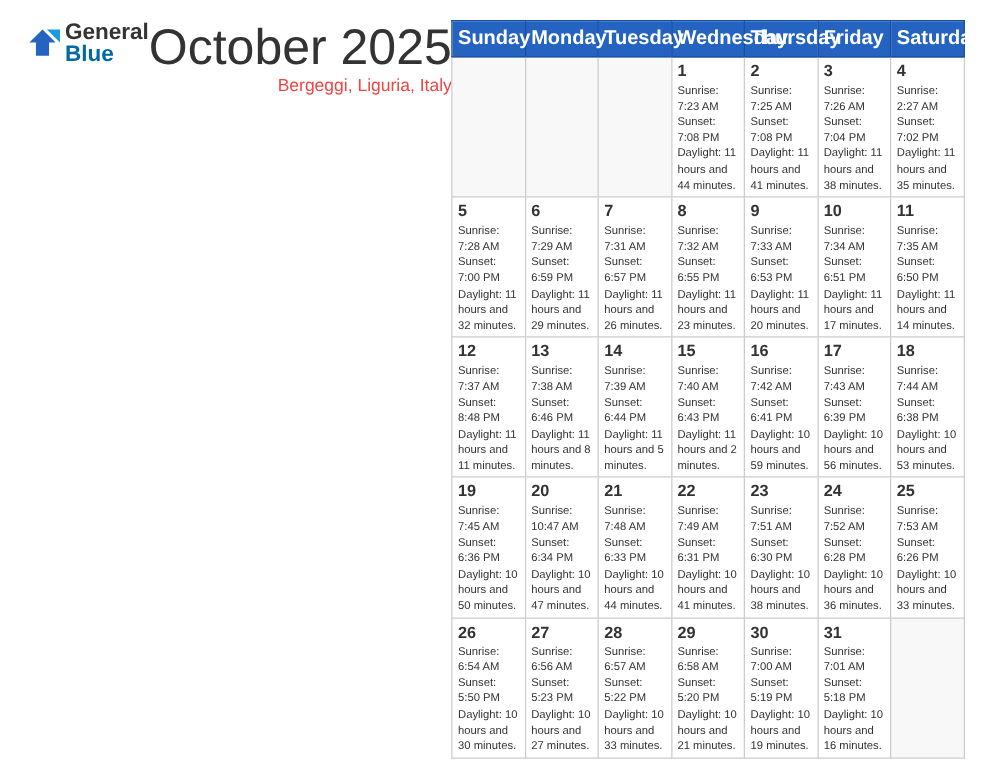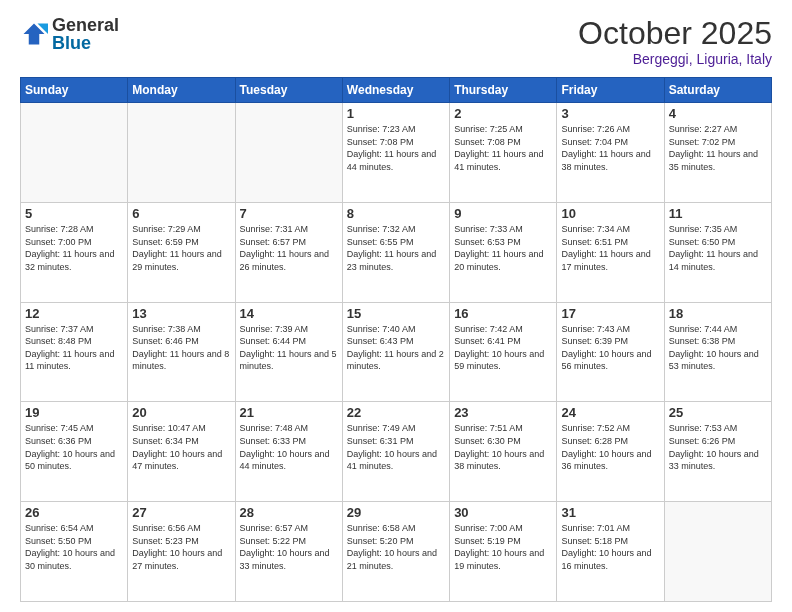--- a/index.html
+++ b/index.html
@@ -8,21 +8,21 @@
       height: 612px;
       font-family: Arial, sans-serif;
       background: #fff;
       overflow: hidden;
     }
     .page {
       width: 792px;
       height: 612px;
       padding: 16px 20px 10px 20px;
       display: flex;
-      flex-direction: column;
+      flex-direction: row;
     }
     .header {
       display: flex;
       justify-content: space-between;
       align-items: flex-start;
       margin-bottom: 10px;
     }
     .logo {
       display: flex;
       align-items: center;
@@ -37,41 +37,41 @@
     .logo-text .general { display: block; }
     .logo-text .blue { color: #0369a1; display: block; }
     .logo-icon {
       width: 28px;
       height: 28px;
     }
     .title-block {
       text-align: right;
     }
     .title-block h1 {
-      font-size: 32px;
+      font-size: 40px;
       font-weight: 300;
       color: #333;
       line-height: 1.1;
     }
     .title-block h2 {
       font-size: 14px;
-      color: #4c1d95;
+      color: #ef4444;
       font-weight: normal;
     }
     .calendar {
       flex: 1;
       border: 1px solid #ccc;
       border-collapse: collapse;
       width: 100%;
       table-layout: fixed;
     }
     .calendar th {
       background: #2563c0;
       color: #fff;
-      font-size: 12px;
+      font-size: 16px;
       font-weight: bold;
       padding: 5px 4px;
       text-align: left;
       border: 1px solid #1a4fa0;
     }
     .calendar td {
       border: 1px solid #ccc;
       vertical-align: top;
       padding: 3px 4px;
       font-size: 9.5px;

